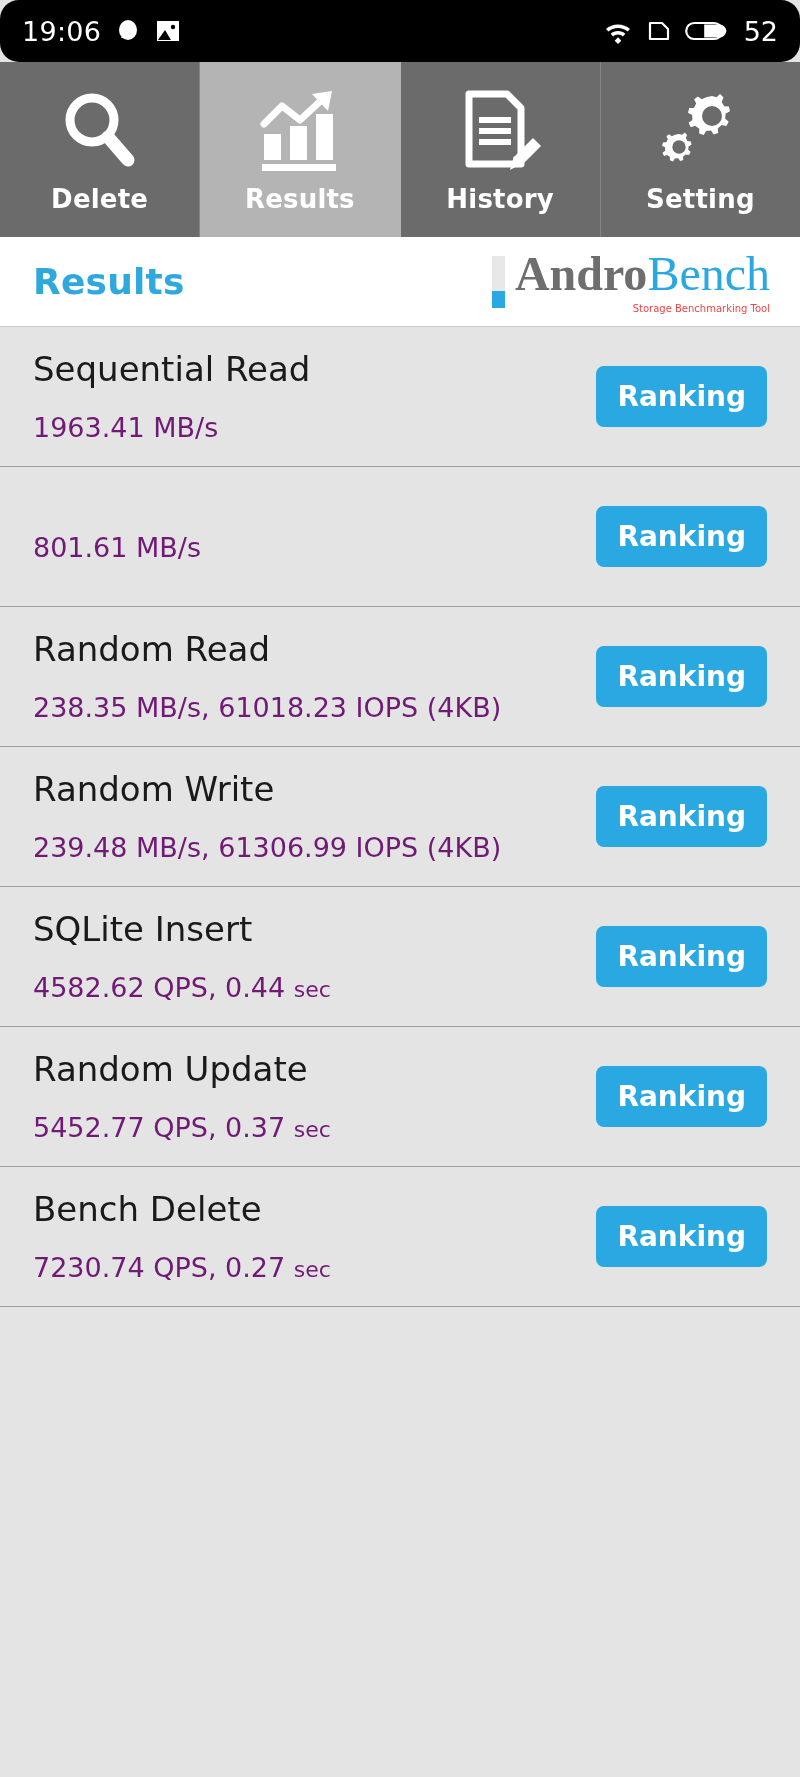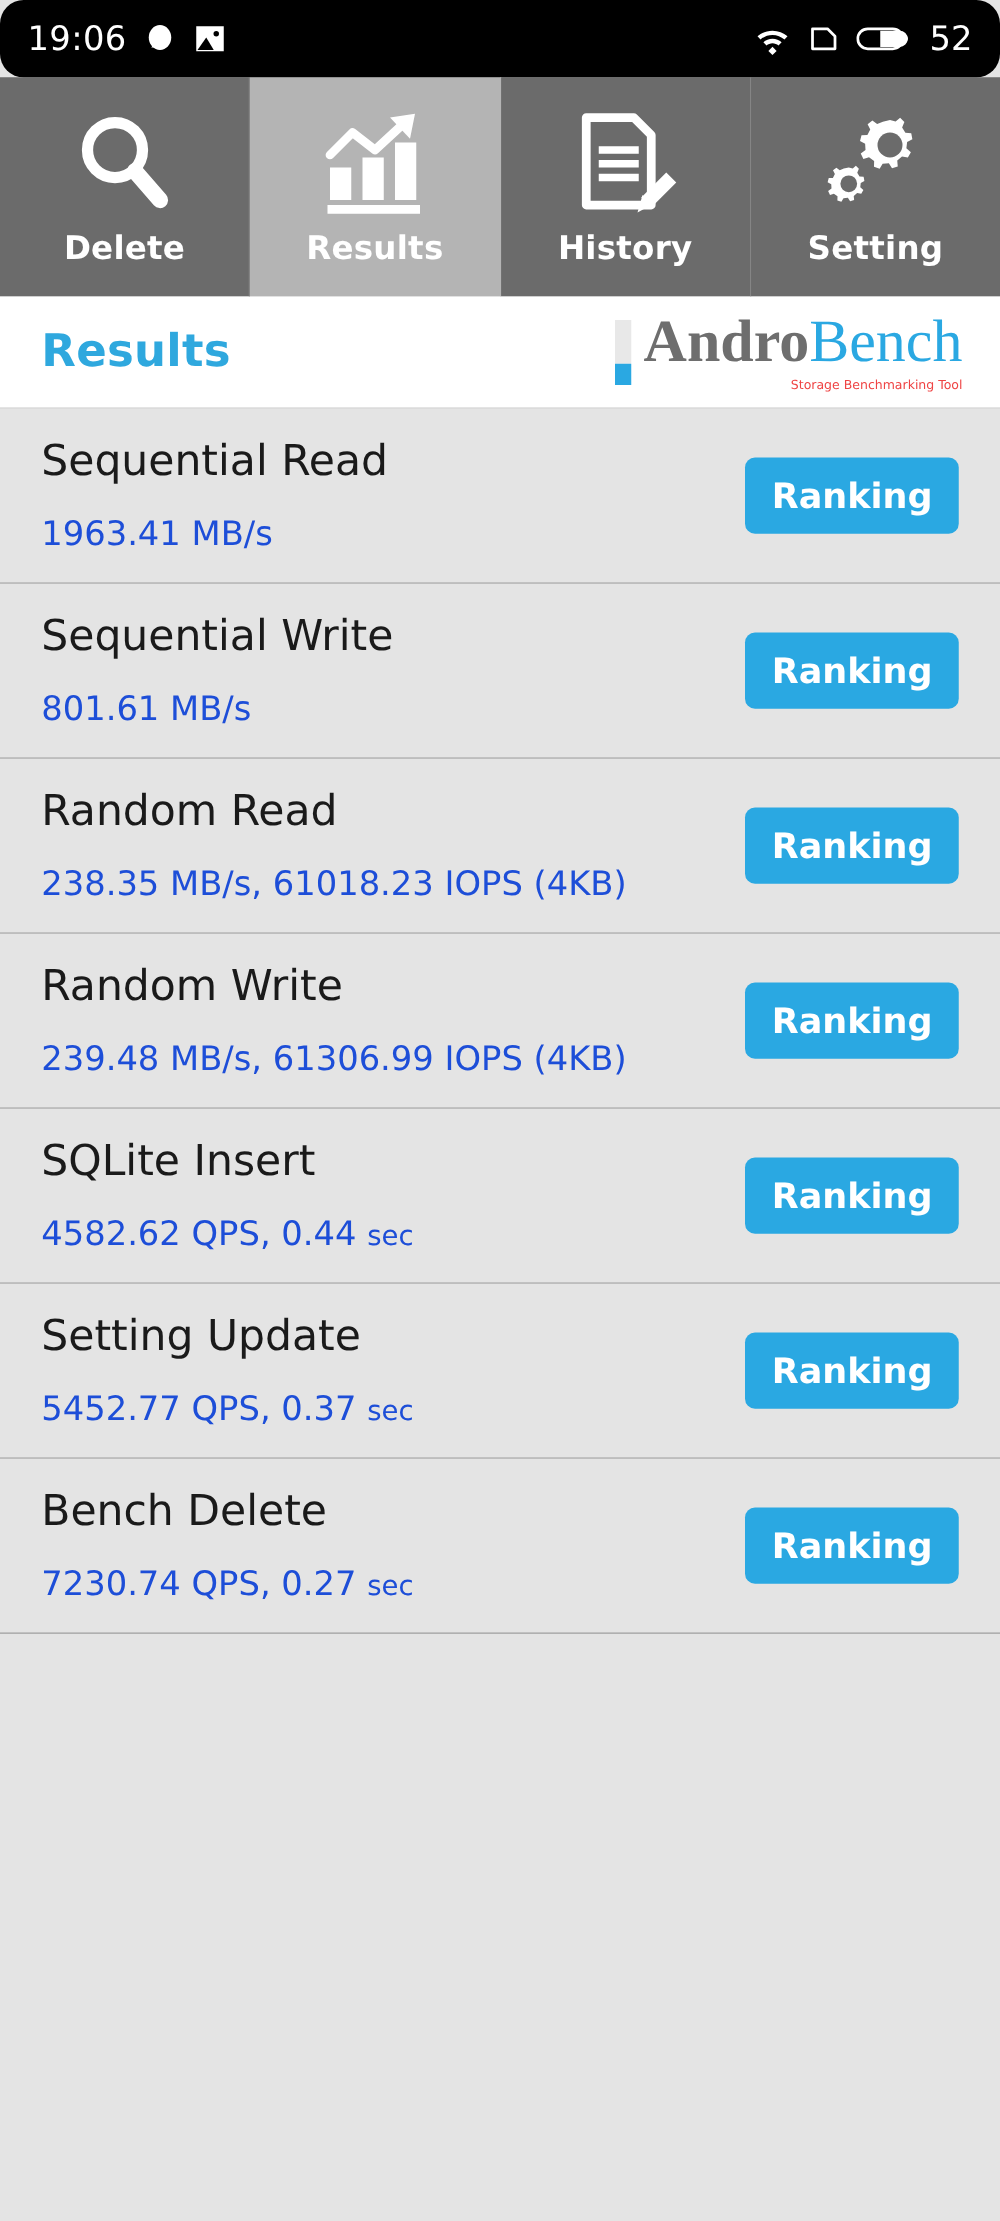--- a/index.html
+++ b/index.html
@@ -69,21 +69,21 @@
   .row{
     height:140px; display:flex; align-items:center; justify-content:space-between;
     padding:0 33px; border-bottom:1px solid #9e9e9e; background:#e4e4e4;
   }
   .row-texts{ display:flex; flex-direction:column; justify-content:space-between; }
   .row-title{
     font-size:34px; color:#1a1a1a; line-height:1.15;
     font-family:"DejaVu Sans", sans-serif;
   }
   .row-value{
-    font-size:27px; color:#1d4ed8; margin-top:22px; line-height:1.15;
+    font-size:27px; color:#701a75; margin-top:22px; line-height:1.15;
     font-family:"DejaVu Sans", sans-serif;
   }
   .row-value .unit-sm{ font-size:22px; }
   .rank-btn{
     background:#2aa8e2; color:#fff; border:none; border-radius:8px;
     font-size:28px; font-weight:bold; padding:14px 21px; cursor:pointer;
     font-family:"DejaVu Sans", sans-serif; white-space:nowrap;
   }
   .filler{ background:#e4e4e4; flex:1 1 auto; }
 </style>
@@ -207,21 +207,20 @@
   <div class="row">
     <div class="row-texts">
       <div class="row-title">Sequential Read</div>
       <div class="row-value"><span>1963.41 MB/s</span> <span class="unit-sm"></span></div>
     </div>
     <button class="rank-btn">Ranking</button>
   </div>
 
   <div class="row">
     <div class="row-texts">
-      <div class="row-title">Sequential Write</div>
       <div class="row-value"><span>801.61 MB/s</span> <span class="unit-sm"></span></div>
     </div>
     <button class="rank-btn">Ranking</button>
   </div>
 
   <div class="row">
     <div class="row-texts">
       <div class="row-title">Random Read</div>
       <div class="row-value"><span>238.35 MB/s, 61018.23 IOPS (4KB)</span> <span class="unit-sm"></span></div>
     </div>
@@ -239,21 +238,21 @@
   <div class="row">
     <div class="row-texts">
       <div class="row-title">SQLite Insert</div>
       <div class="row-value"><span>4582.62 QPS, 0.44</span> <span class="unit-sm">sec</span></div>
     </div>
     <button class="rank-btn">Ranking</button>
   </div>
 
   <div class="row">
     <div class="row-texts">
-      <div class="row-title">Setting Update</div>
+      <div class="row-title">Random Update</div>
       <div class="row-value"><span>5452.77 QPS, 0.37</span> <span class="unit-sm">sec</span></div>
     </div>
     <button class="rank-btn">Ranking</button>
   </div>
 
   <div class="row">
     <div class="row-texts">
       <div class="row-title">Bench Delete</div>
       <div class="row-value"><span>7230.74 QPS, 0.27</span> <span class="unit-sm">sec</span></div>
     </div>

